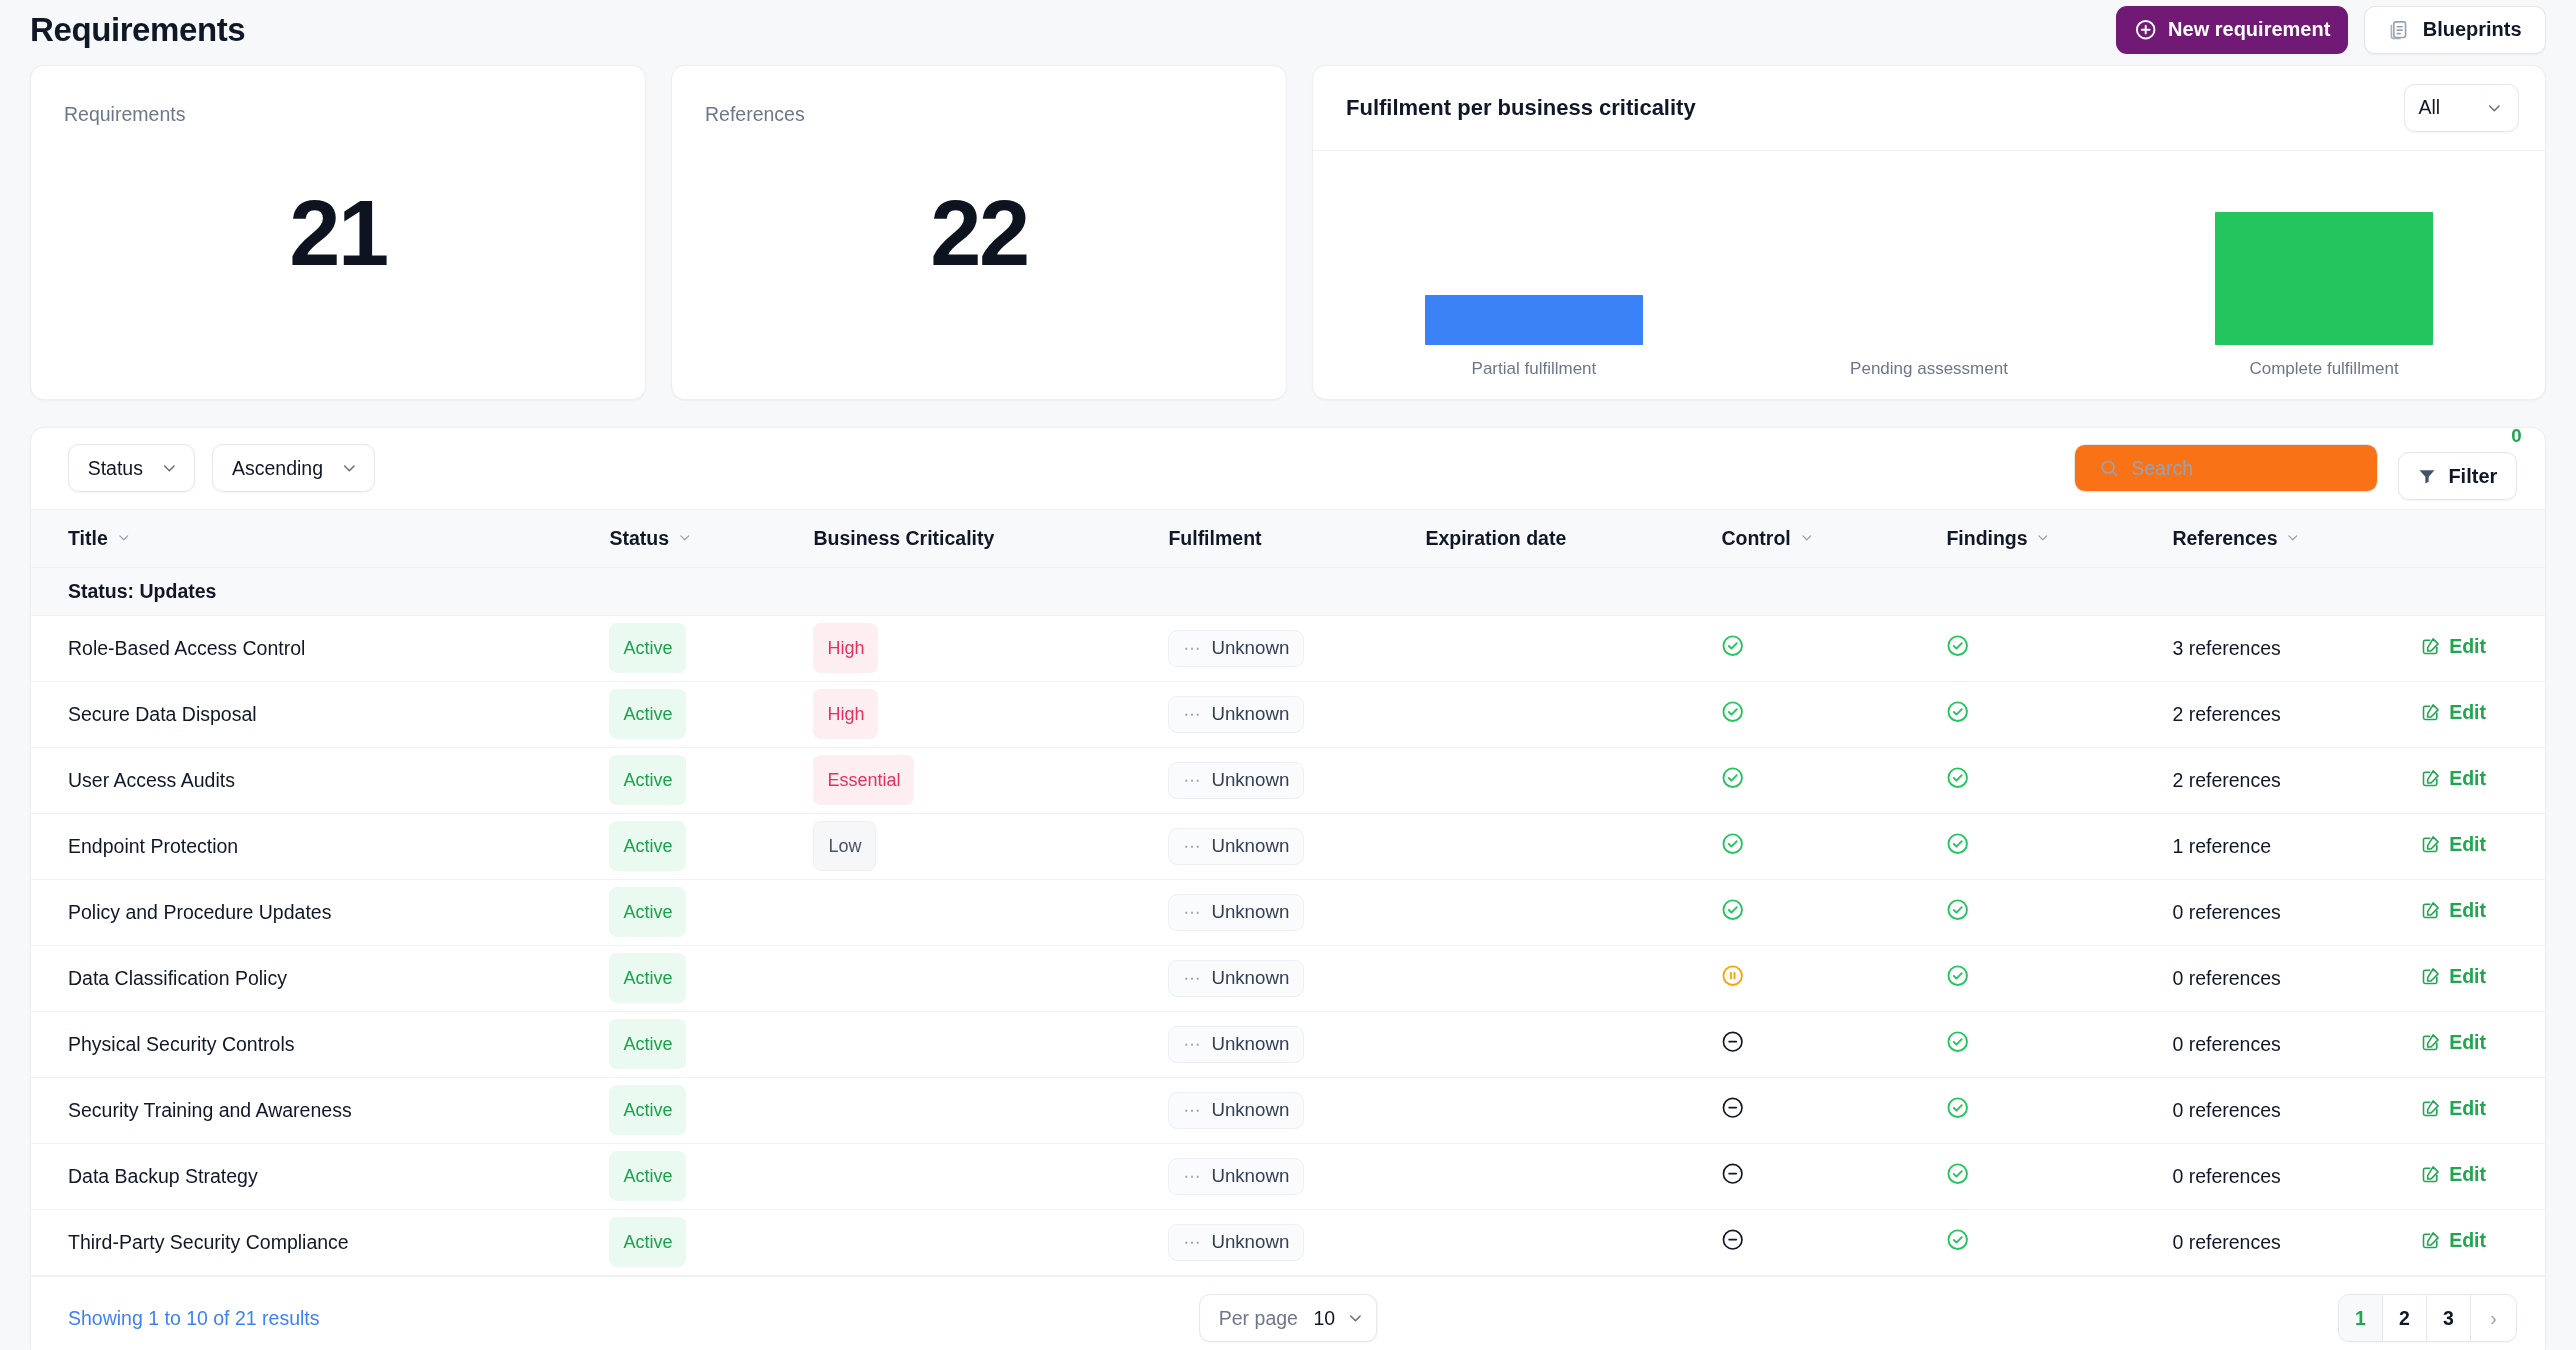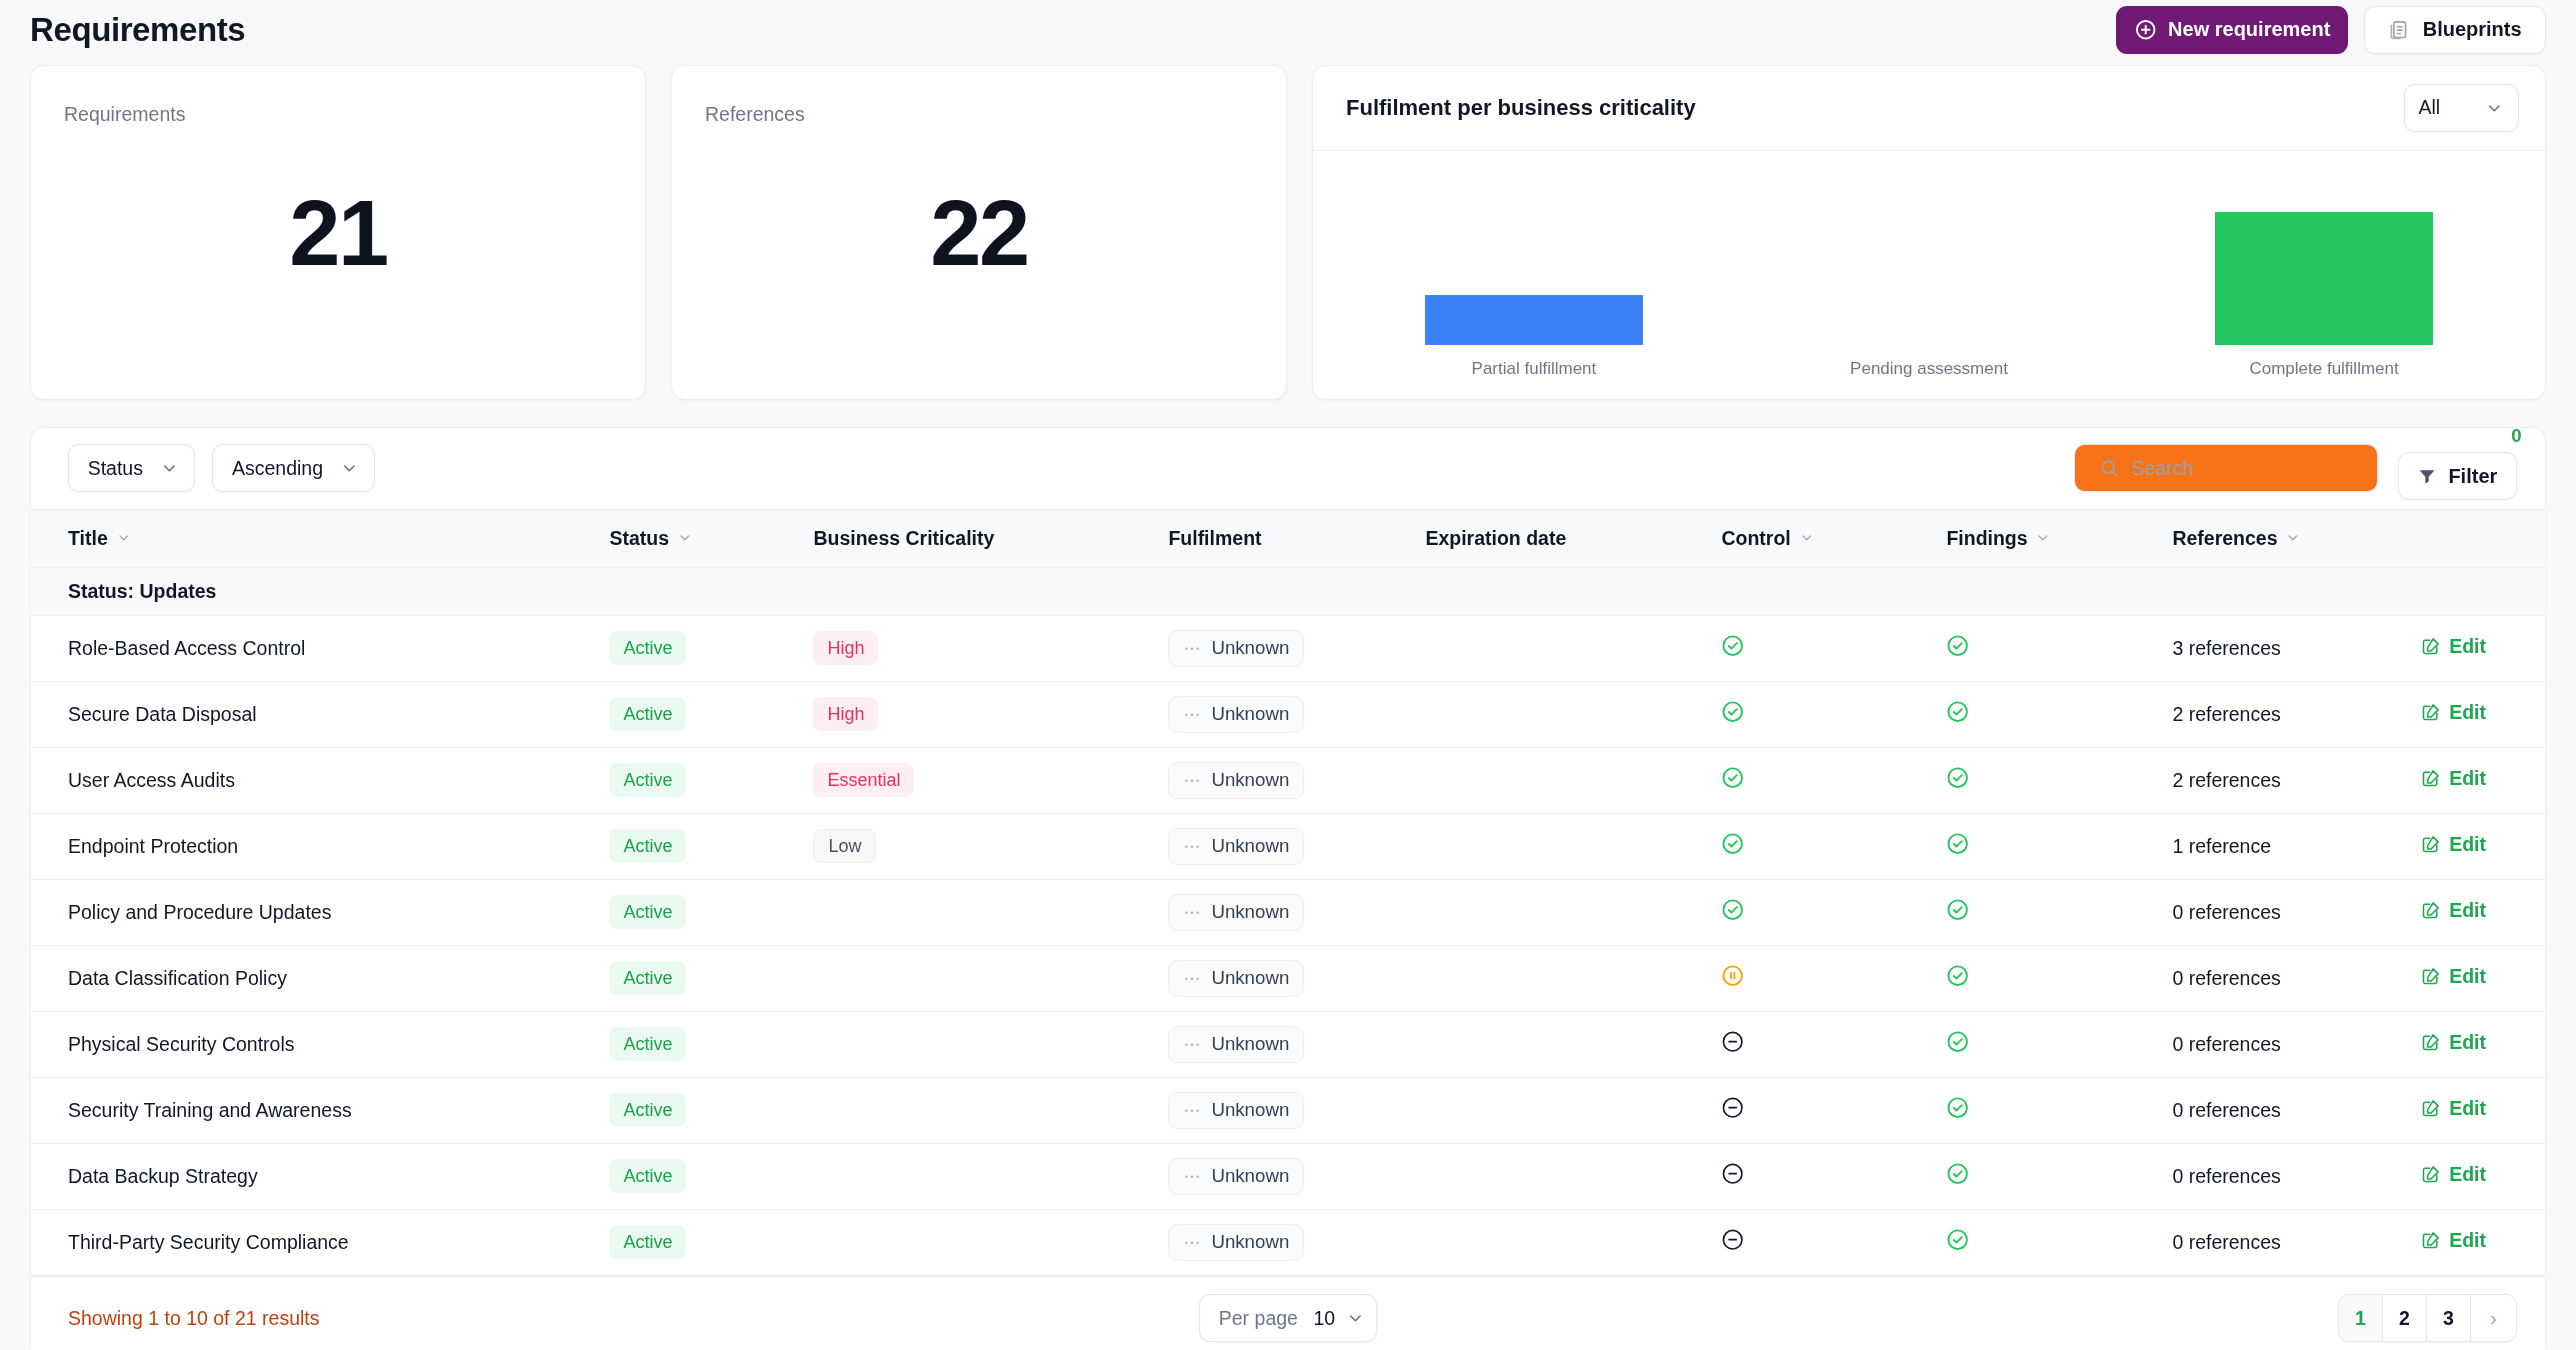--- a/index.html
+++ b/index.html
@@ -178,21 +178,21 @@
     height: 66px;
     font-size: 19.5px; color: #101828;
     padding: 0 9.4px;
     vertical-align: middle;
   }
   tbody tr.data-row:last-child td { border-bottom: 0.8px solid #eff1f4; }
   td.cell-title { padding-left: 37px !important; }
 
   .badge {
     display: inline-flex; align-items: center; justify-content: center;
-    height: 34px; padding: 0 14px; border-radius: 7.8px;
+    height: 50px; padding: 0 14px; border-radius: 7.8px;
     font-size: 18px; font-weight: 400; white-space: nowrap;
   }
   .badge-active { background: #eafaf0; color: #17a34a; }
   .badge-high { background: #fdeef2; color: #e8305d; }
   .badge-essential { background: #fdeef2; color: #e8305d; }
   .badge-low { background: #f6f7f9; color: #475467; border: 0.8px solid #eceff3; }
 
   .pill-unknown {
     display: inline-flex; align-items: center; gap: 9.4px;
     height: 37px; padding: 0 14px;
@@ -210,21 +210,21 @@
   }
 
   
   .tfooter {
     height: 84px;
     display: flex; align-items: center; justify-content: space-between;
     padding: 0 28px 0 37px;
     position: relative;
     border-top: 0.8px solid #eff1f4;
   }
-  .showing { font-size: 19.5px; color: #c2410c; }
+  .showing { font-size: 19.5px; color: #3b82f6; }
   .perpage {
     position: absolute; left: 50%; transform: translateX(-50%);
     display: flex; align-items: center; gap: 15.6px;
     height: 48px; padding: 0 11px 0 18.7px;
     border: 0.8px solid #e4e7ec; border-radius: 11px; background: #fff;
     box-shadow: 0 0.8px 1.6px rgba(16,24,40,.04);
   }
   .perpage-label { font-size: 19.5px; color: #6d7789; }
   .perpage-val { display: flex; align-items: center; gap: 11px; font-size: 19.5px; color: #101828; }
   .pager {

